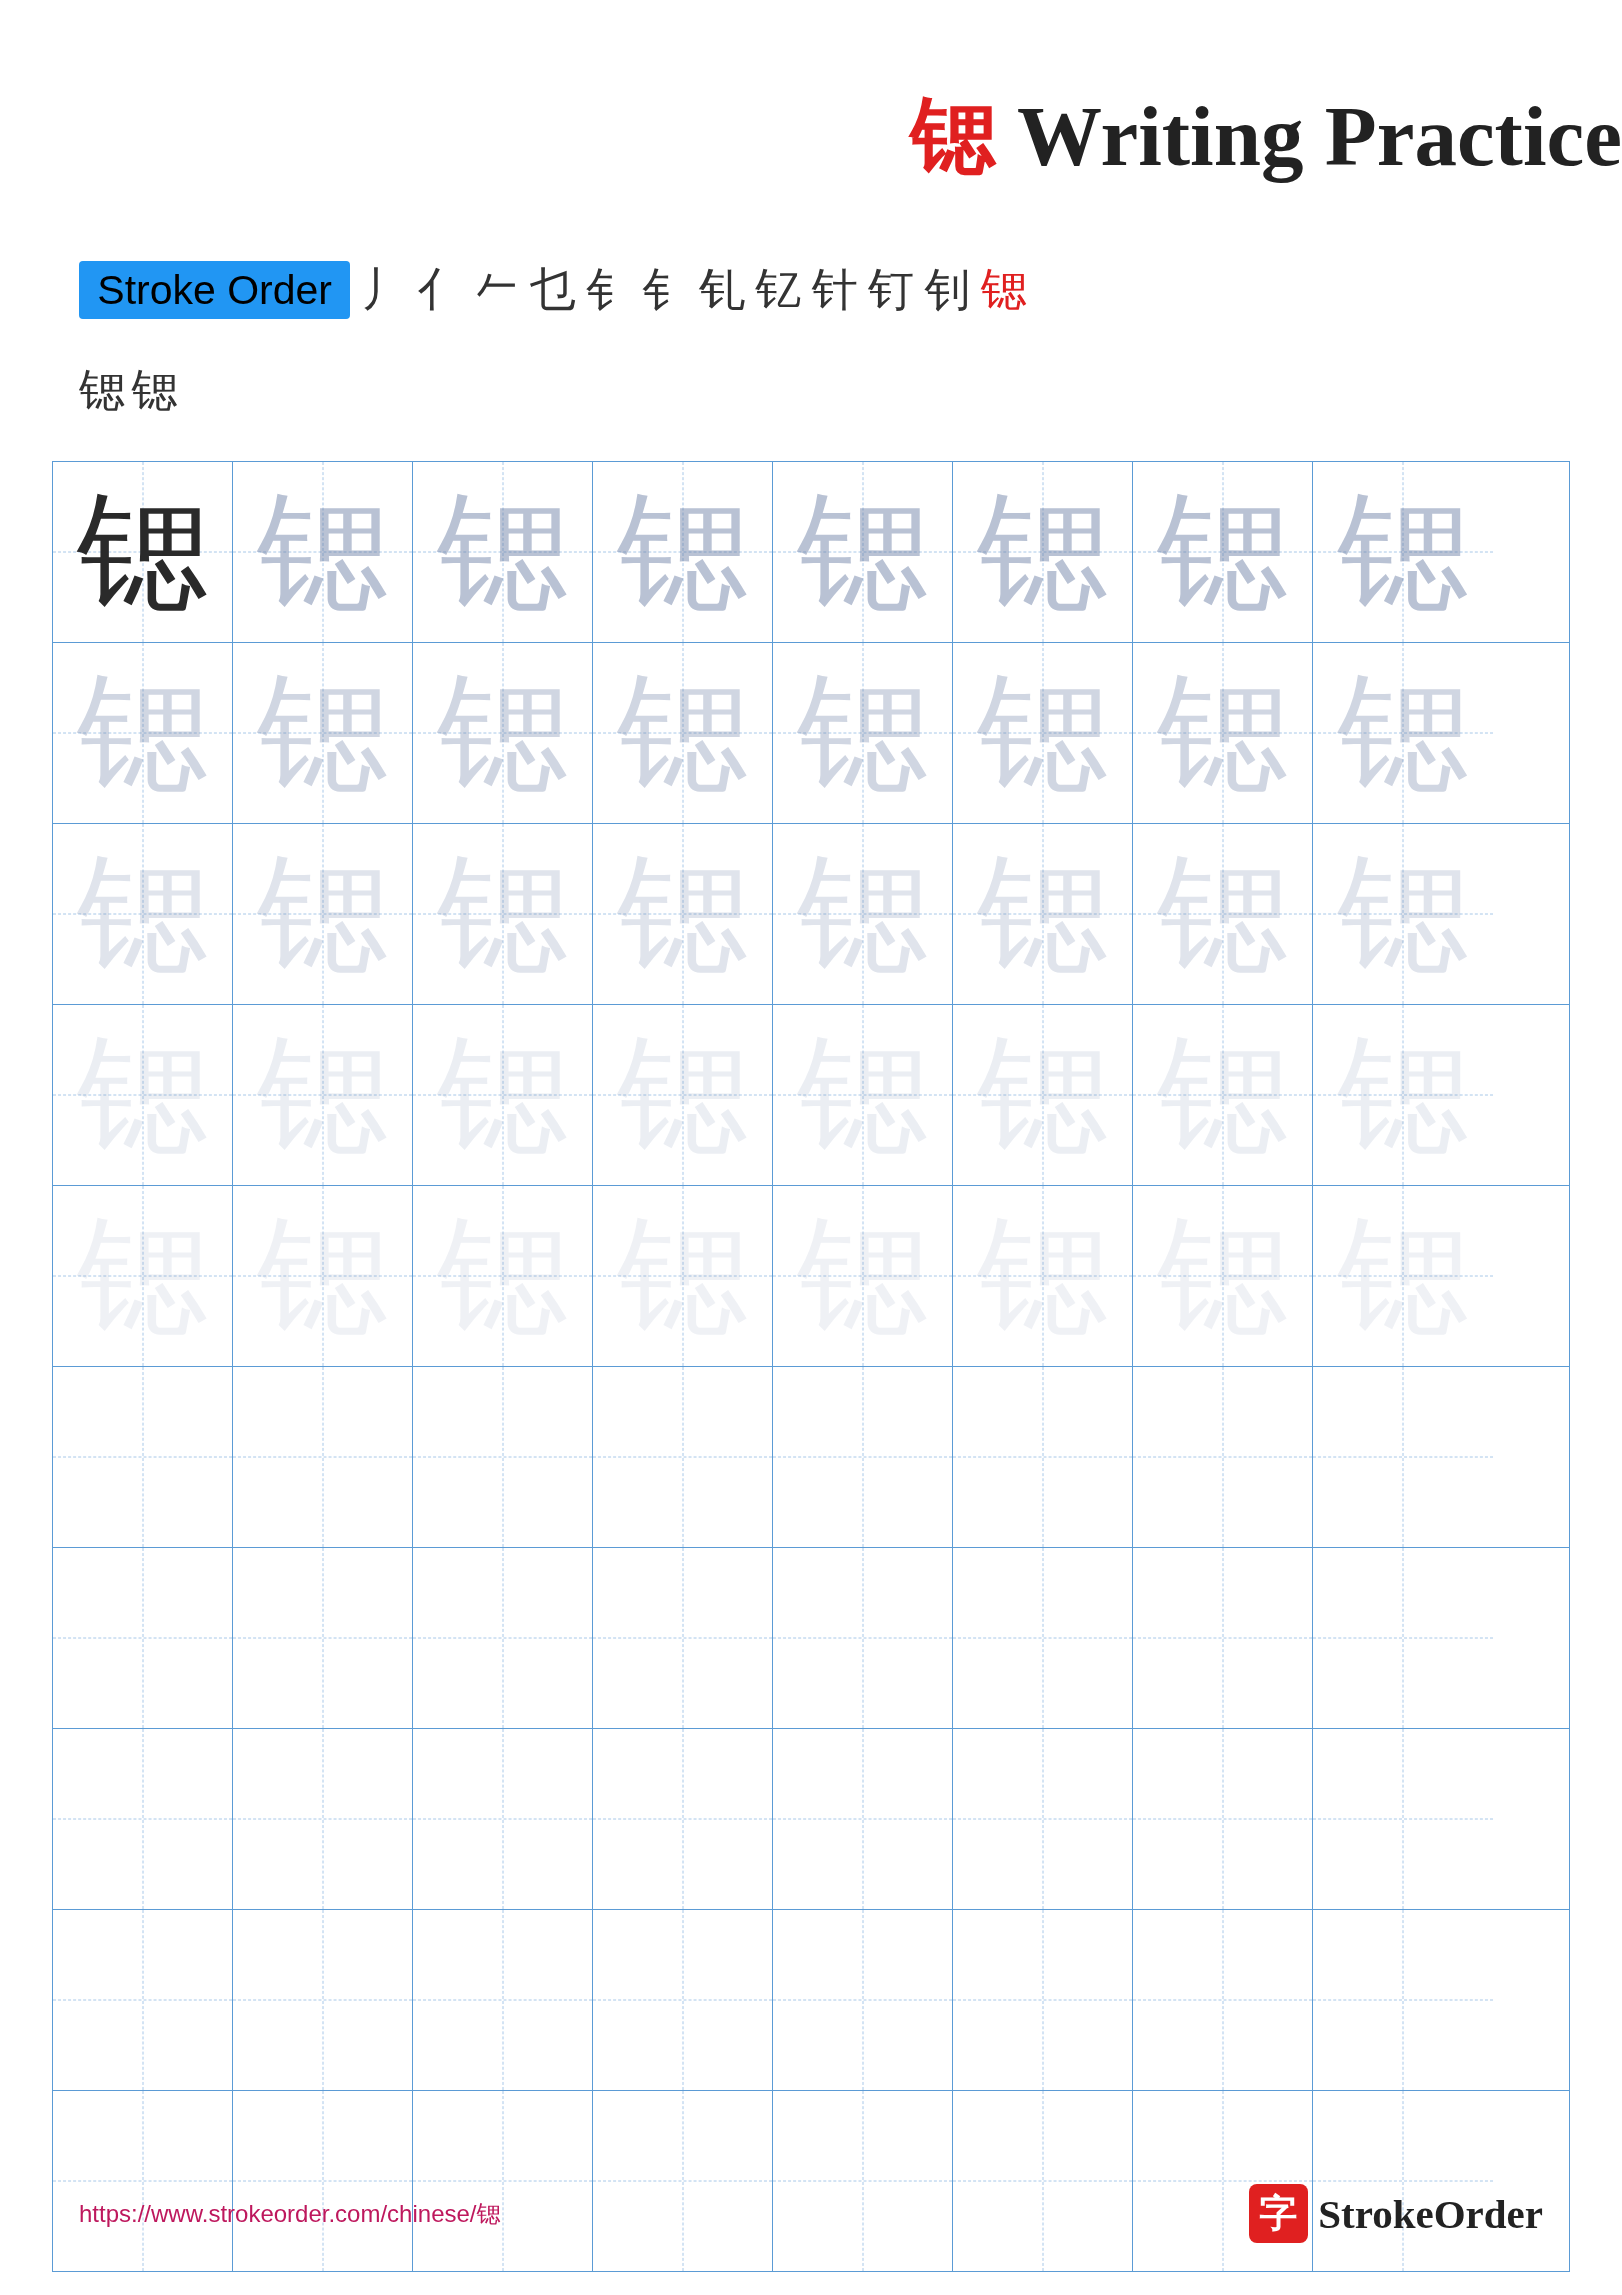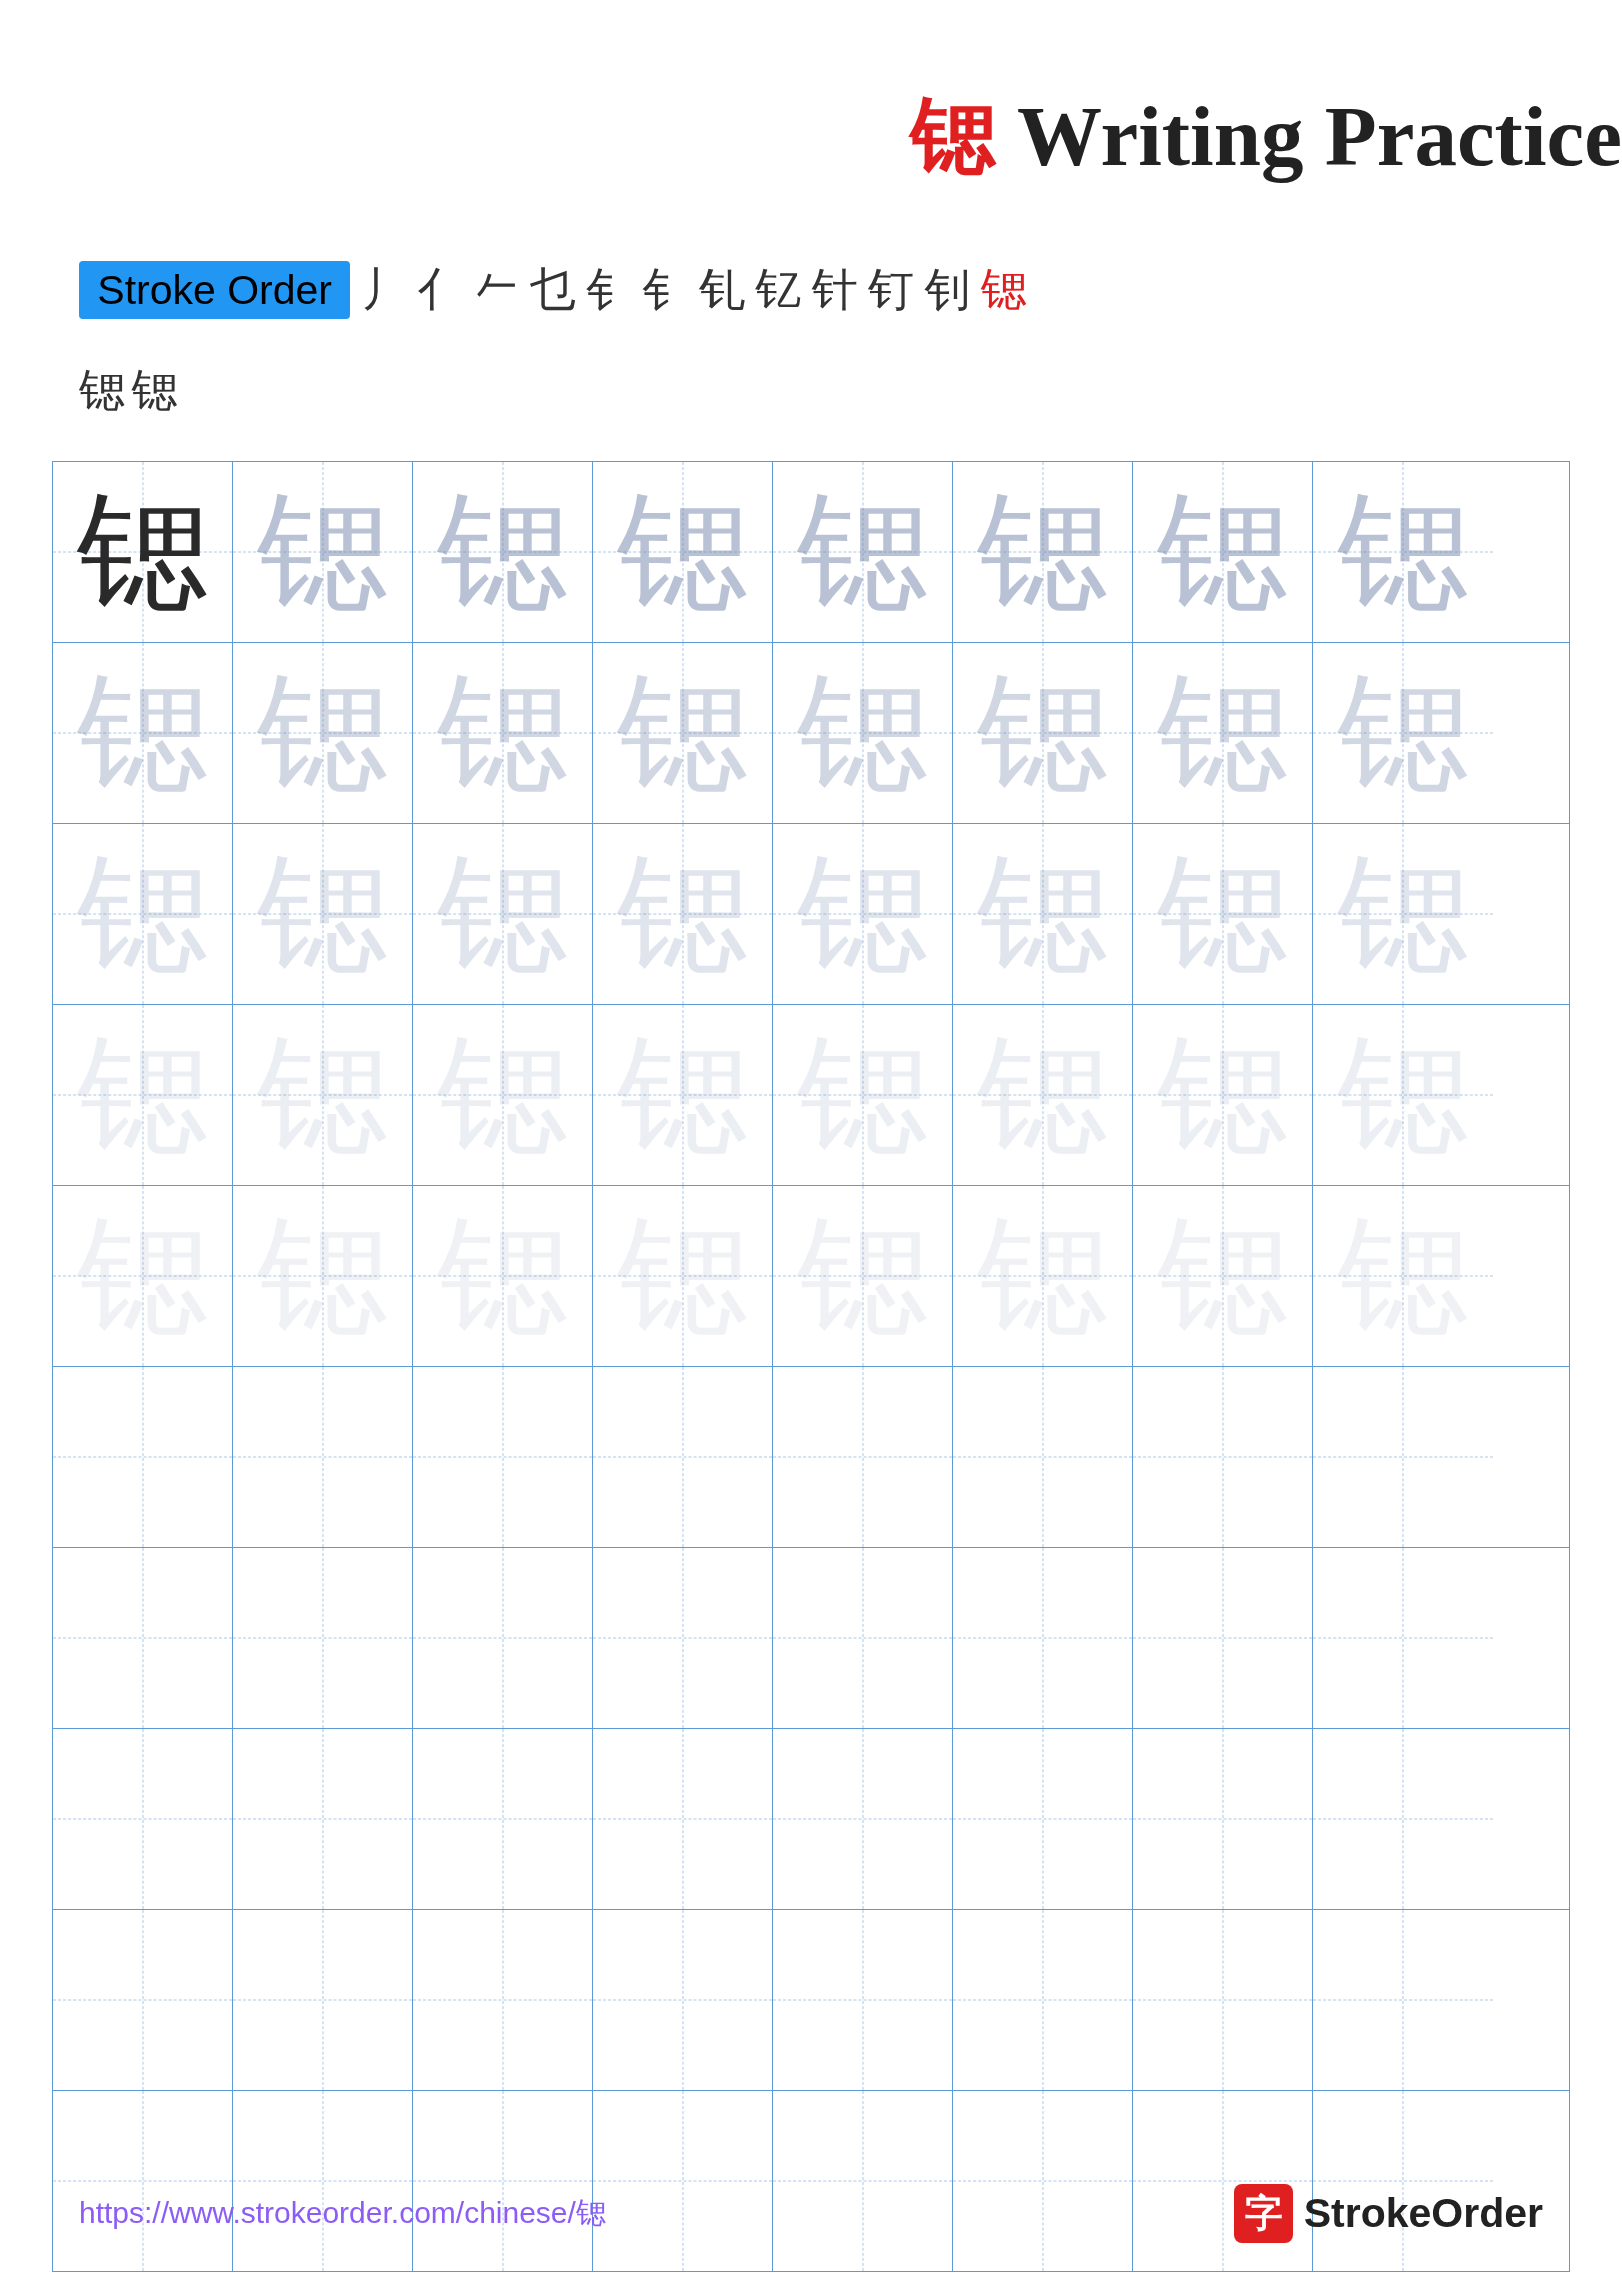--- a/index.html
+++ b/index.html
@@ -163,22 +163,22 @@
       bottom: 52px;
       left: 0;
       right: 0;
       display: flex;
       align-items: center;
       justify-content: space-between;
       padding: 0 79px;
     }
 
     .footer-url {
-      color: #8b5cf6;
-      font-size: 30px;
+      color: #be185d;
+      font-size: 24px;
       font-family: sans-serif;
     }
 
     .footer-brand {
       display: flex;
       align-items: center;
       gap: 10.5px;
     }
 
     .brand-icon {
@@ -192,21 +192,21 @@
       color: white;
       font-size: 38px;
       font-weight: bold;
       font-family: serif;
     }
 
     .brand-text {
       font-size: 41px;
       font-weight: bold;
       color: #222;
-      font-family: Liberation Sans, sans-serif;
+      font-family: Liberation Serif, serif;
     }
   </style>
 </head>
 <body>
 
 <div class="page-title">
   <span class="title-char">锶</span><span class="title-text"> Writing Practice</span>
 </div>
 
 <div class="stroke-order-section">

